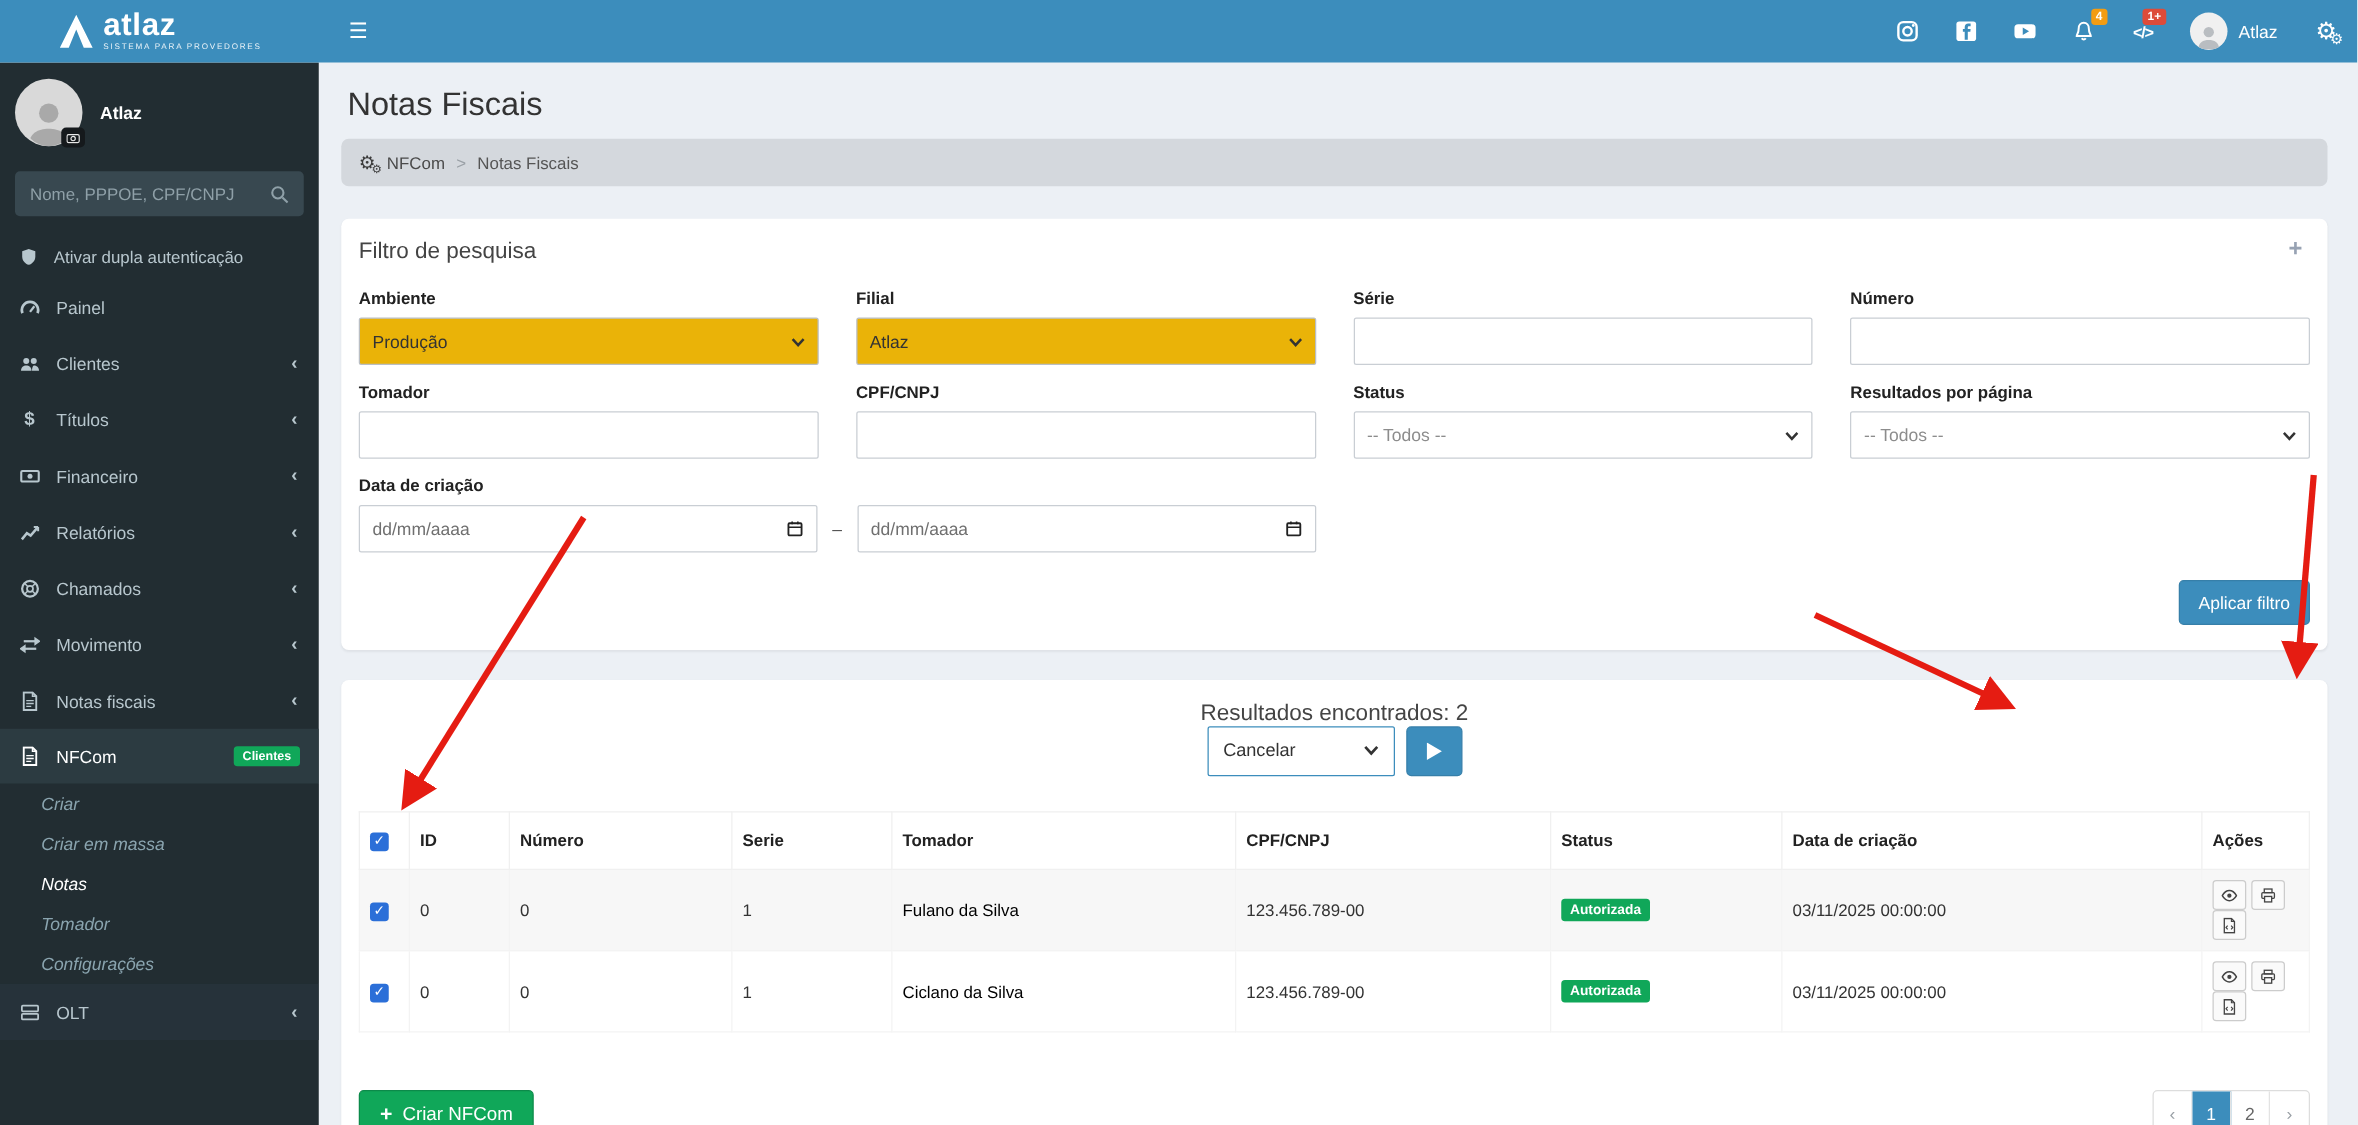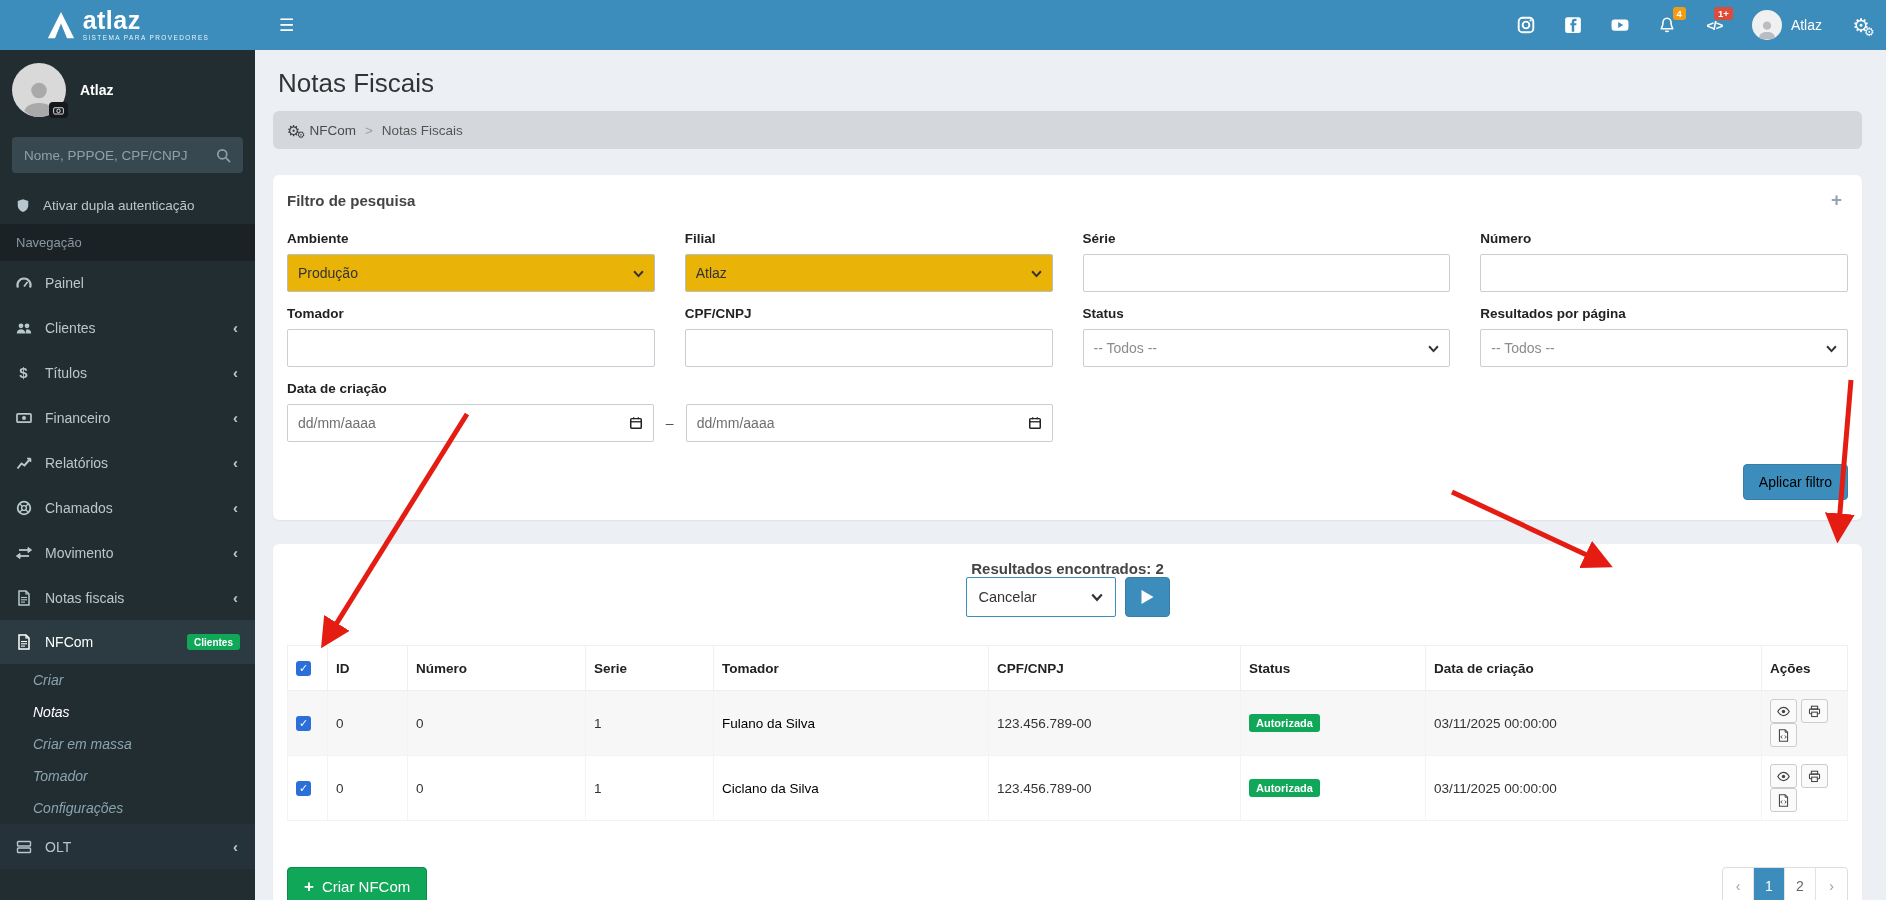--- a/index.html
+++ b/index.html
@@ -61,36 +61,36 @@
   .content { position:absolute; top:50px; left:255px; right:0; bottom:0; padding:14px 24px 0 18px; overflow:hidden; }
   .page-title { font-size:26px; font-weight:400; color:#333; margin:4px 0 12px 5px; }
   .breadcrumb { height:38px; background:#d4d8dd; border-radius:6px; display:flex; align-items:center; gap:9px; padding:0 14px; font-size:13.5px; color:#4a4a4a; }
   .breadcrumb .gears { font-size:15px; color:#3b3b3b; }
   .bc-sep { color:#9aa0a6; }
   .bc-current { color:#555; }
 
   .card { background:#fff; border-radius:6px; box-shadow:0 1px 2px rgba(0,0,0,0.06); padding:14px 14px 20px 14px; }
   .filter-card { margin-top:26px; }
   .card-head { display:flex; align-items:center; justify-content:space-between; }
-  .card-title { font-size:15px; font-weight:700; color:#444; }
+  .card-title { font-size:18px; font-weight:400; color:#444; }
   .collapse-plus { color:#97a2b3; font-size:19px; font-weight:bold; cursor:pointer; padding:0 6px; }
 
   .fgrid { display:grid; grid-template-columns:repeat(4,1fr); column-gap:30px; row-gap:14px; margin-top:20px; }
   .field label { display:block; font-weight:bold; font-size:13.5px; color:#222; margin-bottom:8px; }
   .tin, .sel { width:100%; height:38px; border:1px solid #c9ced4; border-radius:2px; font-size:14px; padding:0 10px; font-family:inherit; color:#333; background:#fff; }
   .sel { display:flex; align-items:center; justify-content:space-between; cursor:pointer; }
   .sel.gray { background:#eab308; border-color:#b9bec4; }
   .sel .chev svg { width:11px; height:8px; color:#333; }
   .sel.placeholder-val { color:#8c8c8c; }
   .daterow { grid-column:1 / span 2; display:flex; align-items:center; gap:12px; }
   .datebox { flex:1; height:38px; border:1px solid #c9ced4; border-radius:2px; display:flex; align-items:center; justify-content:space-between; padding:0 10px; color:#6f6f6f; font-size:14px; cursor:text; }
   .datebox svg { width:14px; height:14px; color:#222; }
   .dash { color:#555; }
   .filter-foot { display:flex; justify-content:flex-end; margin-top:22px; }
-  .btn-primary { background:#3c8dbc; color:#000000; border:1px solid #367fa9; border-radius:4px; font-size:14px; padding:9px 15px; cursor:pointer; font-family:inherit; }
+  .btn-primary { background:#3c8dbc; color:#ffffff; border:1px solid #367fa9; border-radius:4px; font-size:14px; padding:9px 15px; cursor:pointer; font-family:inherit; }
 
   .results-card { margin-top:24px; padding-bottom:26px; }
   .results-head { display:flex; align-items:center; justify-content:space-between; margin-top:2px;flex-direction:column; }
   .bulk { display:flex; align-items:center; gap:9px; }
   .bulk-select { width:150px; height:40px; border:1px solid #3c8dbc; border-radius:2px; background:#fff; display:flex; align-items:center; justify-content:space-between; padding:0 12px; font-size:14.5px; color:#333; cursor:pointer; }
   .bulk-select .chev svg { width:12px; height:9px; color:#333; }
   .btn-play { width:45px; height:40px; background:#3c8dbc; border:1px solid #367fa9; border-radius:4px; display:flex; align-items:center; justify-content:center; cursor:pointer; }
   .btn-play svg { width:13px; height:14px; }
 
   table.res { width:100%; border-collapse:collapse; margin-top:28px; font-size:13.5px; }
@@ -203,21 +203,20 @@
         </svg>
     </div>
 
     <div class="twofa">
       <svg viewBox="0 0 16 16" fill="currentColor">
           <path d="M8 0.8 L14 2.8 V7.6 C14 11.4 11.4 14.2 8 15.3 C4.6 14.2 2 11.4 2 7.6 V2.8 Z"></path>
         </svg>
       <span>Ativar dupla autenticação</span>
     </div>
 
-    <div class="nav-header">Navegação</div>
 
     <div class="sitem">
       <span class="sicon">
           <svg viewBox="0 0 16 16" fill="none" stroke="currentColor">
             <path d="M2 12.5 A6.5 6.5 0 1 1 14 12.5" stroke-width="2.2"></path>
             <line x1="8" y1="11.5" x2="11.5" y2="7" stroke-width="1.8"></line>
           </svg>
         </span>
       <span class="slabel">Painel</span>
     </div>
@@ -305,22 +304,22 @@
             <line x1="5" y1="7.5" x2="11" y2="7.5" stroke-width="1.1"></line>
             <line x1="5" y1="9.8" x2="11" y2="9.8" stroke-width="1.1"></line>
             <line x1="5" y1="12.1" x2="9" y2="12.1" stroke-width="1.1"></line>
           </svg>
         </span>
       <span class="slabel">NFCom</span>
       <span class="nbadge">Clientes</span>
     </div>
     <div class="submenu">
       <div class="subitem">Criar</div>
+      <div class="subitem">Criar em massa</div>
       <div class="subitem active">Notas</div>
-      <div class="subitem">Criar em massa</div>
       <div class="subitem">Tomador</div>
       <div class="subitem">Configurações</div>
     </div>
     <div class="sitem" style="background:#26323a;">
       <span class="sicon">
           <svg viewBox="0 0 16 16" fill="none" stroke="currentColor">
             <rect x="1.5" y="2.5" width="13" height="4.5" rx="0.8" stroke-width="1.4"></rect>
             <rect x="1.5" y="9" width="13" height="4.5" rx="0.8" stroke-width="1.4"></rect>
           </svg>
         </span>

